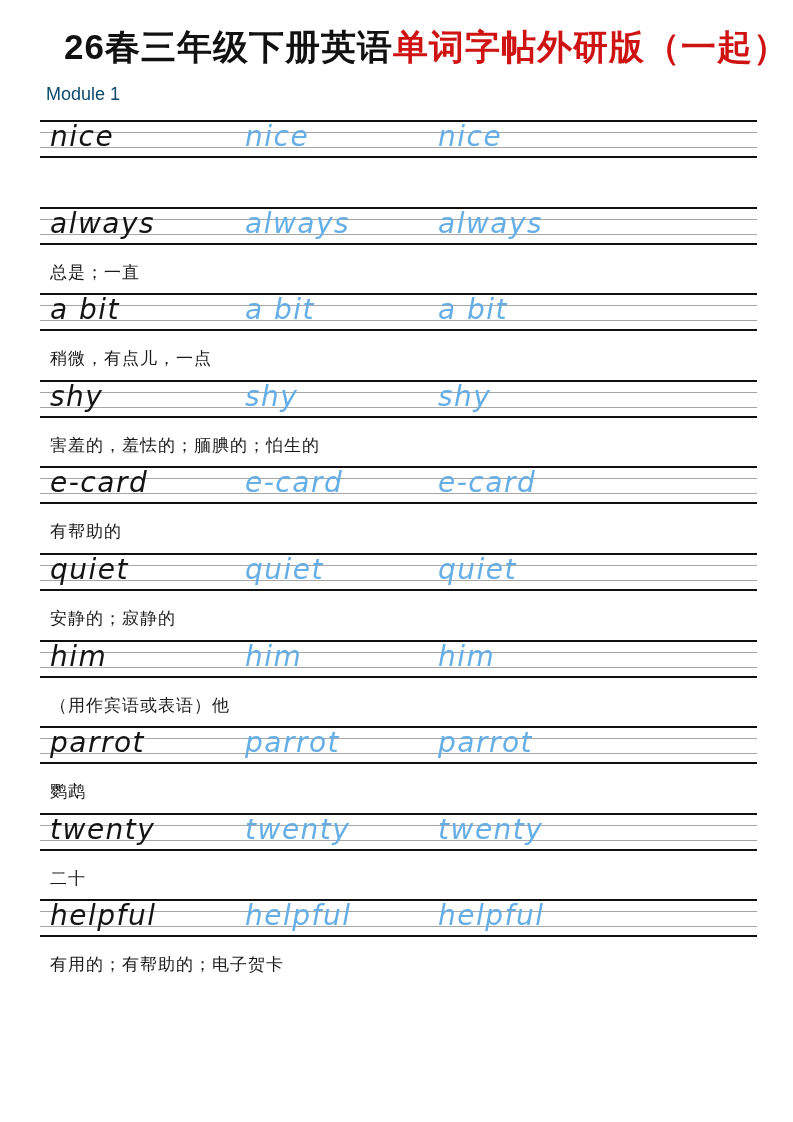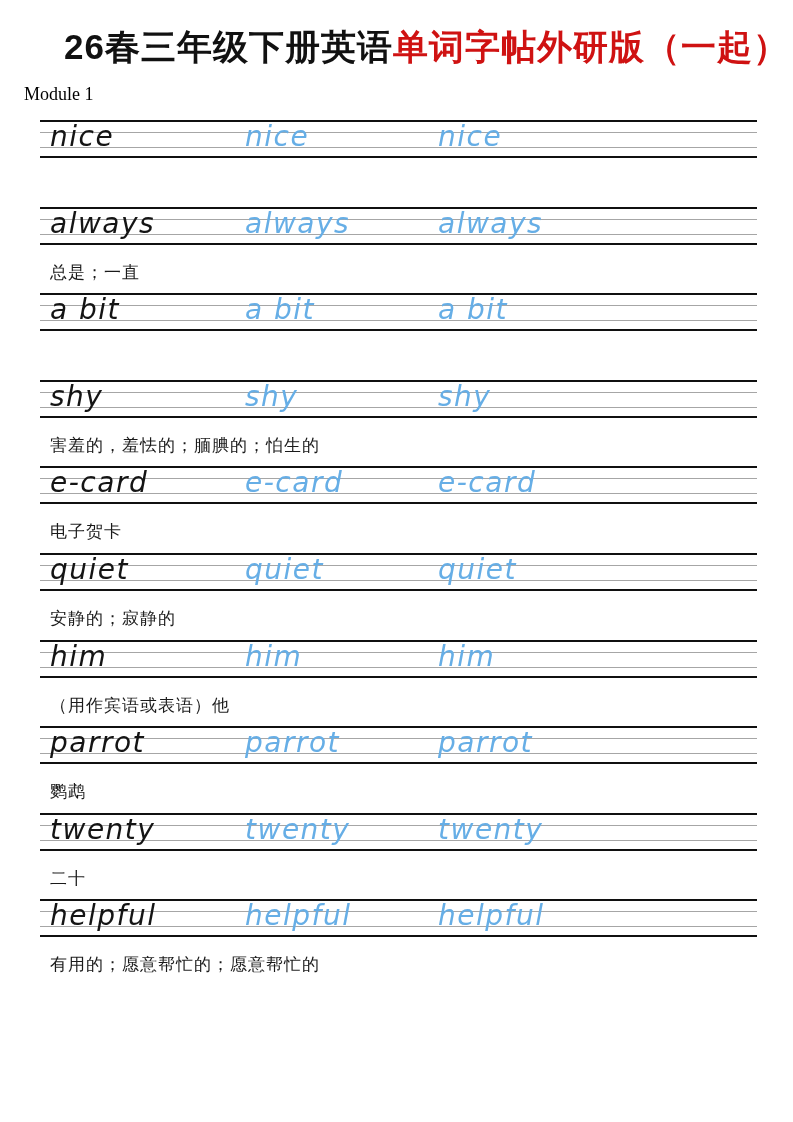--- a/index.html
+++ b/index.html
@@ -9,22 +9,22 @@
   }
   .title {
     position:absolute; top:24px; left:0; width:100%; margin:0;
     text-align:center; padding-left:60px; box-sizing:border-box;
     font-size:35px; font-weight:bold; letter-spacing:1px;
     font-family:"Liberation Sans", sans-serif; color:#111;
     white-space:nowrap;
   }
   .t-red { color:#cf1212; }
   .module {
-    position:absolute; top:84px; left:24px;
-    font-family:Liberation Serif, serif; font-size:18px; color:#000000;
+    position:absolute; top:84px; left:46px;
+    font-family:Liberation Sans, sans-serif; font-size:18px; color:#0c4a6e;
   }
   .entries { position:absolute; top:120px; left:0; right:0; }
   .entry { position:relative; height:86.6px; }
   .guide { position:absolute; top:0; left:40px; width:717px; height:38px; }
   .gl { position:absolute; left:0; right:0; }
   .gl.l1 { top:0;    height:2px; background:#101010; }
   .gl.l2 { top:12px; height:1px; background:#a6a6a6; }
   .gl.l3 { top:27px; height:1px; background:#a6a6a6; }
   .gl.l4 { top:36px; height:2px; background:#101010; }
   .word {
@@ -84,20 +84,21 @@
   <div class="entry">
     <div class="guide">
       <div class="gl l1"></div>
       <div class="gl l2"></div>
       <div class="gl l3"></div>
       <div class="gl l4"></div>
       <span class="word sample">a bit</span>
       <span class="word trace trace1">a bit</span>
       <span class="word trace trace2">a bit</span>
     </div>
+    <div class="definition">稍微，有点儿，一点</div>
   </div>
 
   <div class="entry">
     <div class="guide">
       <div class="gl l1"></div>
       <div class="gl l2"></div>
       <div class="gl l3"></div>
       <div class="gl l4"></div>
       <span class="word sample">shy</span>
       <span class="word trace trace1">shy</span>
@@ -109,21 +110,21 @@
   <div class="entry">
     <div class="guide">
       <div class="gl l1"></div>
       <div class="gl l2"></div>
       <div class="gl l3"></div>
       <div class="gl l4"></div>
       <span class="word sample">e-card</span>
       <span class="word trace trace1">e-card</span>
       <span class="word trace trace2">e-card</span>
     </div>
-    <div class="definition">电子贺卡</div>
+    <div class="definition">有帮助的</div>
   </div>
 
   <div class="entry">
     <div class="guide">
       <div class="gl l1"></div>
       <div class="gl l2"></div>
       <div class="gl l3"></div>
       <div class="gl l4"></div>
       <span class="word sample">quiet</span>
       <span class="word trace trace1">quiet</span>
@@ -174,17 +175,17 @@
   <div class="entry">
     <div class="guide">
       <div class="gl l1"></div>
       <div class="gl l2"></div>
       <div class="gl l3"></div>
       <div class="gl l4"></div>
       <span class="word sample">helpful</span>
       <span class="word trace trace1">helpful</span>
       <span class="word trace trace2">helpful</span>
     </div>
-    <div class="definition">有用的；愿意帮忙的；愿意帮忙的</div>
+    <div class="definition">有用的；有帮助的；电子贺卡</div>
   </div>
 </div>
 
 </div>
 
 </body></html>

